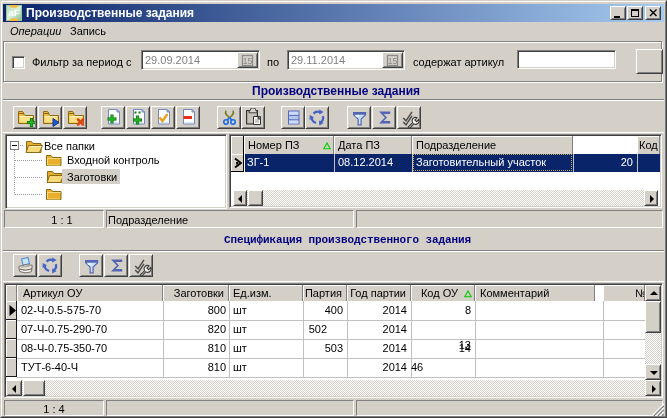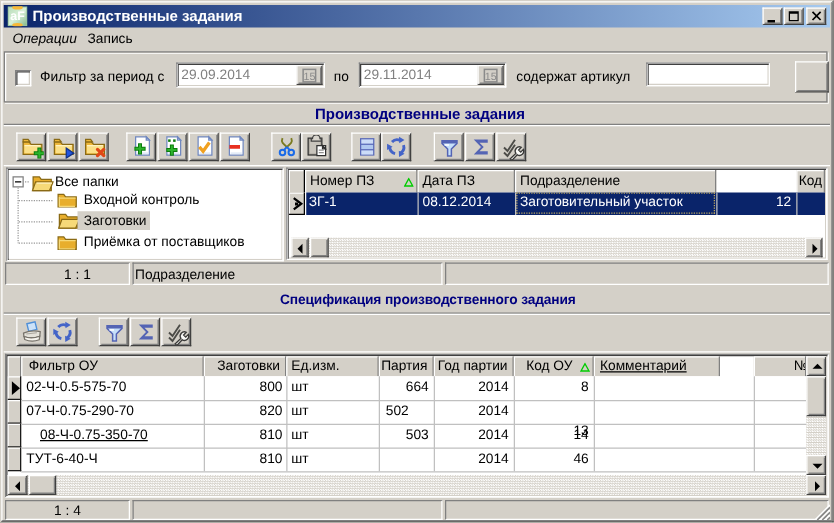--- a/index.html
+++ b/index.html
@@ -289,21 +289,20 @@
     <path d="M2.5 3.5 h5 l1.5 2 h8 v9 h-14.5 z" fill="#e8ae2c" stroke="#8a6a14"></path>
     <path d="M4.5 7.5 h14 l-3 7 h-13.5 z" fill="#f6d978" stroke="#8a6a14"></path>
   </svg>
   <div class="abs" style="left:55px; top:33px; width:58px; height:15px; background:#d4d0c8;"></div>
   <div class="abs" style="left:60px; top:35px;">Заготовки</div>
   <svg class="abs" style="left:38px; top:50px;" width="17" height="15" viewBox="0 0 17 15">
     <path d="M1.5 3.5 h4.5 l1.5 2 h8.5 v8 h-14.5 z" fill="#e8ae2c" stroke="#8a6a14"></path>
     <path d="M2.5 7 h13 v-1 h-13 z" fill="#f6d978"></path>
     <path d="M2.5 5.5 v7.5 h12.5" fill="none" stroke="#f6d978"></path>
   </svg>
-  <div class="abs" style="left:60px; top:52px;">Приёмка от поставщиков</div>
 </div>
 
 <div class="abs sk2" style="left:229px; top:134px; width:433px; height:74px; background:#fff;"></div>
 <div class="abs" style="left:231px; top:136px; width:429px; height:70px; overflow:hidden;">
   <div class="abs" style="left:0; top:0; width:429px; height:18px;">
     <div class="hdrcell" style="left:0; width:13px; border-right:1px solid #000; line-height:18px;"></div>
     <div class="hdrcell" style="left:13px; width:90px; padding-left:4px; line-height:18px;">Номер ПЗ</div>
     <div class="hdrcell" style="left:103px; width:78px; padding-left:4px; line-height:18px;">Дата ПЗ</div>
     <div class="hdrcell" style="left:181px; width:161px; padding-left:4px; line-height:18px;">Подразделение</div>
     <div class="hdrcell" style="left:406px; width:23px; padding-left:2px; line-height:18px;">Код п</div>
@@ -315,21 +314,21 @@
     <div class="abs" style="left:0; top:0; width:13px; height:18px; background:#d4d0c8; border-right:1px solid #000; border-bottom:1px solid #000; box-shadow:inset 1px 1px 0 #fff;"></div>
     <svg class="abs" style="left:3px; top:3px;" width="9" height="12">
         <path d="M1 1.5 L7 6 L1 10.5" fill="none" stroke="#000" stroke-width="1.8"></path>
         <rect x="2" y="5" width="2.4" height="2.4" fill="#000"></rect>
       </svg>
     <div class="abs" style="left:14px; top:0; width:415px; height:18px; background:#0a246a;"></div>
     <div class="abs" style="left:16px; top:2px; color:#fff;">ЗГ-1</div>
     <div class="abs" style="left:107px; top:2px; color:#fff;">08.12.2014</div>
     <div class="abs" style="left:182px; top:0px; width:159px; height:17px; border:1px dotted #c0a860;"></div>
     <div class="abs" style="left:185px; top:2px; color:#fff;">Заготовительный участок</div>
-    <div class="abs" style="left:342px; top:2px; width:60px; text-align:right; color:#fff;">12</div>
+    <div class="abs" style="left:342px; top:2px; width:60px; text-align:right; color:#fff;">20</div>
     <div class="abs" style="left:103px; top:0; width:1px; height:18px; background:#c0c0c0;"></div>
     <div class="abs" style="left:181px; top:0; width:1px; height:18px; background:#c0c0c0;"></div>
     <div class="abs" style="left:342px; top:0; width:1px; height:18px; background:#c0c0c0;"></div>
     <div class="abs" style="left:406px; top:0; width:1px; height:18px; background:#c0c0c0;"></div>
   </div>
   <div class="abs checker" style="left:2px; top:54px; width:425px; height:16px;">
     <div class="rb abs" style="left:0; top:0; width:14px; height:16px;">
         <div class="abs arrL" style="left:4px; top:4px;"></div>
       </div>
     <div class="rb abs" style="left:15px; top:0; width:15px; height:16px;"></div>
@@ -338,21 +337,21 @@
       </div>
   </div>
 </div>
 
 <div class="abs sk1" style="left:4px; top:210px; width:100px; height:18px;"></div>
 <div class="abs sk1" style="left:106px; top:210px; width:248px; height:18px;"></div>
 <div class="abs sk1" style="left:356px; top:210px; width:307px; height:18px;"></div>
 <div class="abs" style="left:4px; top:214px; width:116px; text-align:center;">1 : 1</div>
 <div class="abs" style="left:108px; top:214px;">Подразделение</div>
 
-<div class="abs navy" style="left:224px; top:234px; font-size:11px; letter-spacing:-0.1px;">Спецификация производственного задания</div>
+<div class="abs navy" style="left:224px; top:234px; font-size:11px; letter-spacing:-0.1px;font-family:Liberation Mono, monospace;">Спецификация производственного задания</div>
 
 <div class="abs" style="left:3px; top:250px; width:661px; height:1px; background:#808080;"></div>
 <div class="abs" style="left:3px; top:251px; width:661px; height:1px; background:#fff;"></div>
 
 <div class="tbtn" style="left:13px; top:254px;">
     <svg width="19" height="19">
  <path d="M5.5 3 L12 1.5 L13.5 7.5 L7 9.2 Z" fill="#cce2f8" stroke="#5090d8" stroke-width="1.1"></path>
  <path d="M2.8 10.5 Q9.5 7.5 16.2 9.3 L15.8 13 Q9 15.5 3.2 13.2 Z" fill="#e4e2da" stroke="#76726a"></path>
  <path d="M3.2 13.2 Q9 15.5 15.8 13 L15.4 15.8 Q9.5 18 3.8 15.6 Z" fill="#f6f4ee" stroke="#76726a"></path>
  <line x1="5" y1="11.2" x2="13.5" y2="10.2" stroke="#aaa69e"></line>
@@ -377,27 +376,27 @@
     <svg width="21" height="21">
       <use href="#ic-wrench"></use>
     </svg>
   </div>
 
 <div class="abs sk2" style="left:4px; top:283px; width:659px; height:115px; background:#fff;"></div>
 <div class="abs" style="left:6px; top:285px; width:655px; height:111px; overflow:hidden;">
 
   <div class="abs" style="left:0; top:0; width:639px; height:16px;">
     <div class="hdrcell" style="left:0; width:11px;"></div>
-    <div class="hdrcell" style="left:11px; width:146px; padding-left:6px; line-height:17px;">Фильтр ОУ</div>
+    <div class="hdrcell" style="left:11px; width:146px; padding-left:6px; line-height:17px;">Артикул ОУ</div>
     <div class="hdrcell" style="left:157px; width:66px; padding-right:4px; text-align:right; line-height:16px;">Заготовки</div>
     <div class="hdrcell" style="left:223px; width:74px; padding-left:4px; line-height:16px;">Ед.изм.</div>
     <div class="hdrcell" style="left:297px; width:44px; padding-right:4px; text-align:right; line-height:16px;">Партия</div>
     <div class="hdrcell" style="left:341px; width:64px; padding-right:4px; text-align:right; line-height:16px;">Год партии</div>
     <div class="hdrcell" style="left:405px; width:64px; padding-right:16px; text-align:right; line-height:16px;">Код ОУ</div>
-    <div class="hdrcell" style="left:469px; width:101px; padding-left:5px; line-height:16px;text-decoration:underline;">Комментарий</div>
+    <div class="hdrcell" style="left:469px; width:120px; padding-left:5px; line-height:16px;">Комментарий</div>
     <div class="hdrcell" style="left:597px; width:42px; line-height:16px;">
         <span style="position:absolute; left:32px; top:0; white-space:nowrap;">№ п/п</span>
       </div>
     <svg class="abs" style="left:458px; top:5px;" width="8" height="8">
         <path d="M4 1 L7.2 6.8 L0.8 6.8 Z" fill="none" stroke="#00cc00" stroke-width="1.1"></path>
       </svg>
   </div>
 
   <div class="abs" style="left:0; top:16px; width:639px; height:76px; background:#fff;"></div>
 
@@ -417,41 +416,41 @@
   <div class="abs" style="left:223px; top:16px; width:1px; height:76px; background:#c0c0c0;"></div>
   <div class="abs" style="left:297px; top:16px; width:1px; height:76px; background:#c0c0c0;"></div>
   <div class="abs" style="left:341px; top:16px; width:1px; height:76px; background:#c0c0c0;"></div>
   <div class="abs" style="left:405px; top:16px; width:1px; height:76px; background:#c0c0c0;"></div>
   <div class="abs" style="left:469px; top:16px; width:1px; height:76px; background:#c0c0c0;"></div>
   <div class="abs" style="left:597px; top:16px; width:1px; height:76px; background:#c0c0c0;"></div>
 
   <div class="abs" style="left:15px; top:19px;">02-Ч-0.5-575-70</div>
   <div class="abs" style="left:157px; top:19px; width:63px; text-align:right;">800</div>
   <div class="abs" style="left:227px; top:19px;">шт</div>
-  <div class="abs" style="left:297px; top:19px; width:40px; text-align:right;">664</div>
+  <div class="abs" style="left:297px; top:19px; width:40px; text-align:right;">400</div>
   <div class="abs" style="left:341px; top:19px; width:60px; text-align:right;">2014</div>
   <div class="abs" style="left:405px; top:19px; width:60px; text-align:right;">8</div>
   <div class="abs" style="left:15px; top:38px;">07-Ч-0.75-290-70</div>
   <div class="abs" style="left:157px; top:38px; width:63px; text-align:right;">820</div>
   <div class="abs" style="left:227px; top:38px;">шт</div>
   <div class="abs" style="left:281px; top:38px; width:40px; text-align:right;">502</div>
   <div class="abs" style="left:341px; top:38px; width:60px; text-align:right;">2014</div>
   <div class="abs" style="left:405px; top:38px; width:60px; text-align:right;margin-top:16px;">13</div>
-  <div class="abs" style="left:26px; top:57px;text-decoration:underline;">08-Ч-0.75-350-70</div>
+  <div class="abs" style="left:15px; top:57px;">08-Ч-0.75-350-70</div>
   <div class="abs" style="left:157px; top:57px; width:63px; text-align:right;">810</div>
   <div class="abs" style="left:227px; top:57px;">шт</div>
   <div class="abs" style="left:297px; top:57px; width:40px; text-align:right;">503</div>
   <div class="abs" style="left:341px; top:57px; width:60px; text-align:right;">2014</div>
   <div class="abs" style="left:405px; top:57px; width:60px; text-align:right;">14</div>
   <div class="abs" style="left:15px; top:76px;">ТУТ-6-40-Ч</div>
   <div class="abs" style="left:157px; top:76px; width:63px; text-align:right;">810</div>
   <div class="abs" style="left:227px; top:76px;">шт</div>
   <div class="abs" style="left:297px; top:76px; width:40px; text-align:right;margin-top:24px;">404</div>
   <div class="abs" style="left:341px; top:76px; width:60px; text-align:right;">2014</div>
-  <div class="abs" style="left:405px; top:76px; width:60px; text-align:right;">46</div>
+  <div class="abs" style="left:405px; top:76px; width:60px; text-align:left;">46</div>
 
   <div class="abs checker" style="left:639px; top:0; width:16px; height:95px;">
     <div class="rb abs" style="left:0; top:0; width:16px; height:16px;">
         <div class="abs arrU" style="left:4px; top:5px;"></div>
       </div>
     <div class="rb abs" style="left:0; top:16px; width:16px; height:32px;"></div>
     <div class="rb abs" style="left:0; top:79px; width:16px; height:16px;">
         <div class="abs arrD" style="left:4px; top:6px;"></div>
       </div>
   </div>

